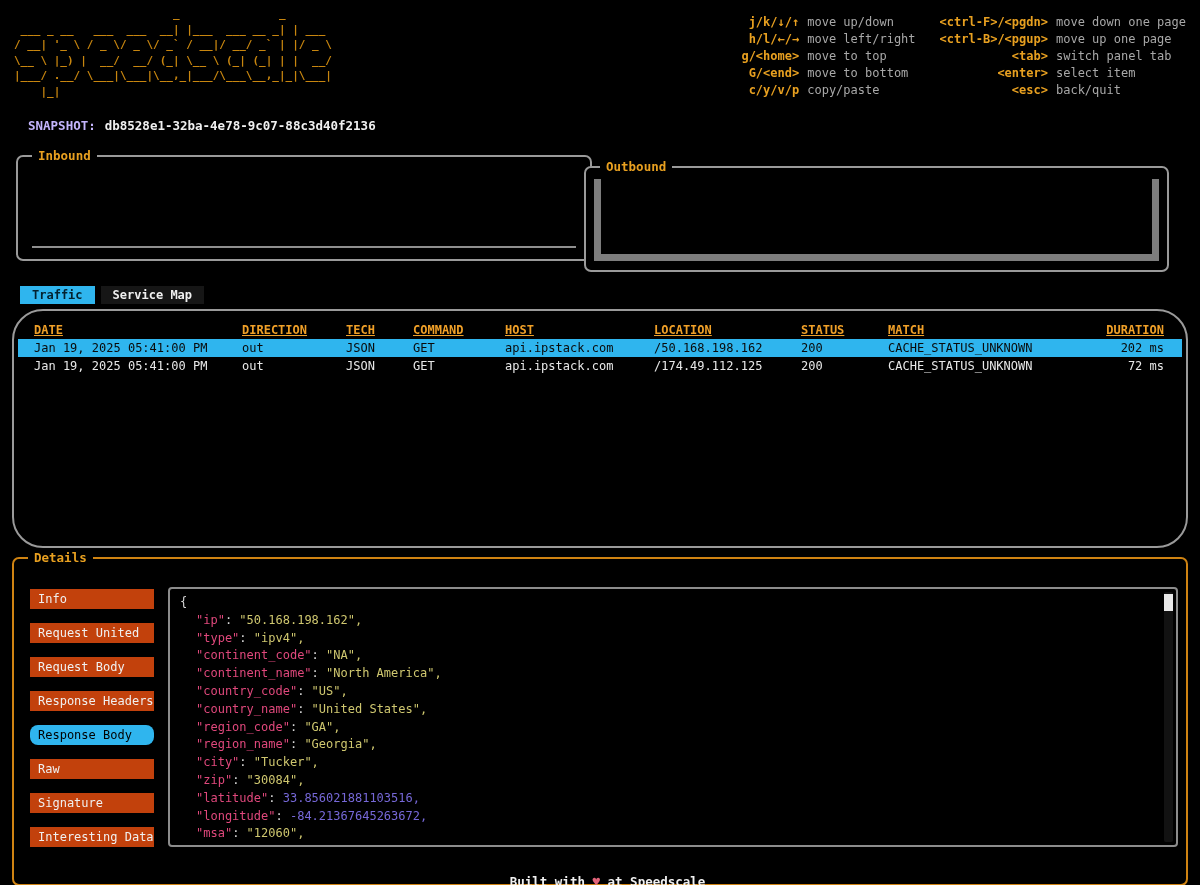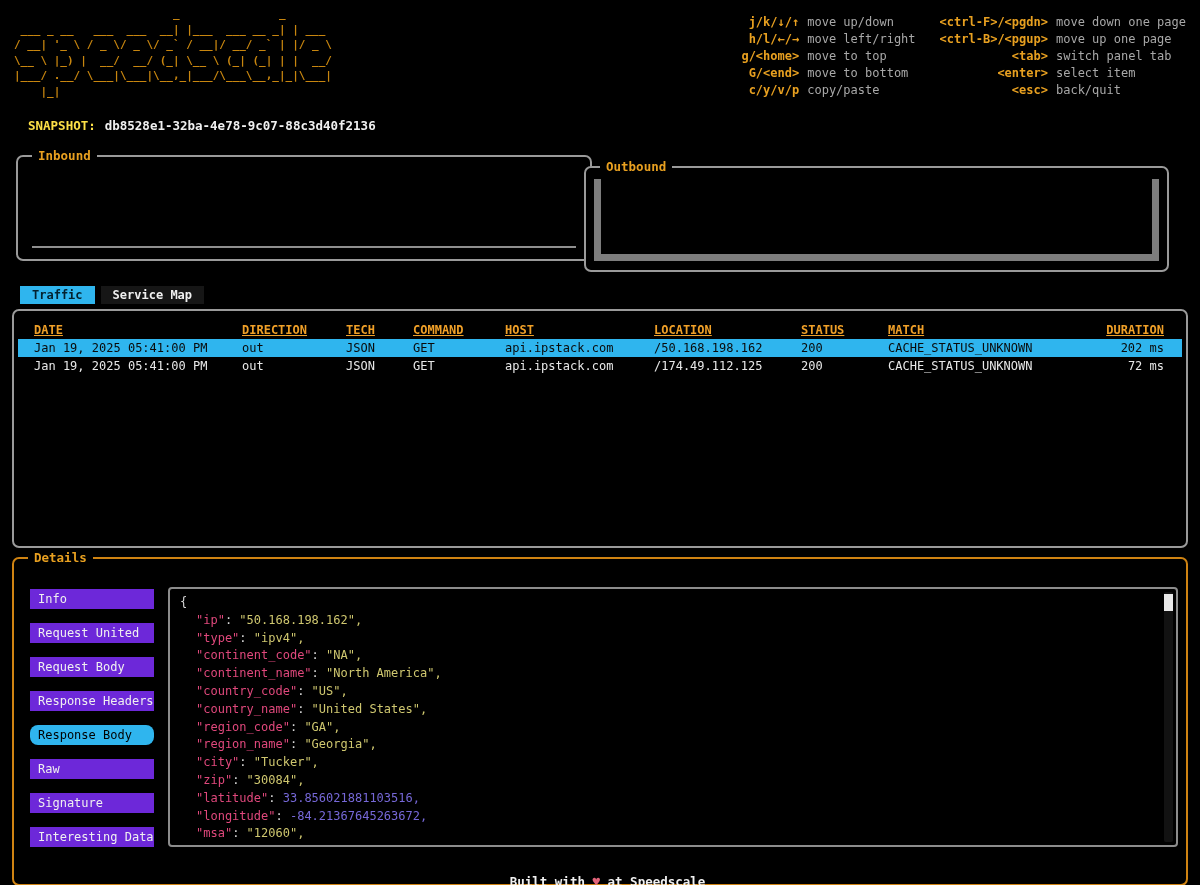--- a/index.html
+++ b/index.html
@@ -14,21 +14,21 @@
   }
   .shortcuts {
     position:absolute; right:14px; top:14px;
     display:flex; gap:24px; font-size:12px; line-height:17px;
   }
   .sc-col { display:grid; grid-template-columns:auto auto; column-gap:8px; }
   .sc-key { color:#e8a020; font-weight:bold; text-align:right; white-space:pre; }
   .sc-action { color:#a8a8a8; white-space:pre; }
 
   .snapshot-line { position:absolute; left:28px; top:118px; font-size:12.5px; font-weight:bold; }
-  .snapshot-label { color:#fde047; }
+  .snapshot-label { color:#c4b5fd; }
   .snapshot-value { color:#f0f0f0; margin-left:9px; font-weight:bold; }
 
   
   .panel { position:absolute; border:2px solid #9a9a9a; border-radius:7px; background:#000; }
   .panel-title {
     position:absolute; top:-9px; left:14px; background:#000; padding:0 6px;
     color:#e8a020; font-weight:bold; font-size:12.5px; line-height:15px;
   }
   .panel-inbound  { left:16px;  top:155px; width:576px;  height:106px; }
   .panel-outbound { left:584px; top:155px; width:585px;  height:106px;margin-top:11px; }
@@ -37,38 +37,38 @@
     position:absolute; left:8px; right:8px; top:11px; bottom:9px;
     border:7px solid #7d7d7d; border-top:none;
   }
 
   
   .tabs { position:absolute; left:20px; top:286px; display:flex; gap:6px; font-size:12px; font-weight:bold; }
   .tab { padding:2px 12px; background:#161616; color:#f0f0f0; cursor:default; }
   .tab.active { background:#2fb5ee; color:#04222f; }
 
   
-  .panel-traffic { left:12px; top:309px; width:1176px; height:239px; }
+  .panel-traffic { left:12px; top:309px; width:1176px; height:239px;border-radius:31px; }
   .t-grid {
     display:grid; height:18px; line-height:18px; font-size:12px;
     grid-template-columns:208px 104px 67px 92px 149px 147px 87px 215px 1fr;
     padding-left:16px; align-items:center;
   }
   .t-grid .cell:last-child { text-align:right; padding-right:18px; }
   .t-header { margin:10px 4px 0 4px; }
   .t-header .cell { color:#f0a028; font-weight:bold; text-decoration:underline; }
   .t-rows { margin:0 4px; }
   .t-row { color:#e8e8e8; }
   .t-row.selected { background:#2fb5ee; color:#0a0a0a; }
 
   
   .panel-details { left:12px; top:557px; width:1176px; height:329px; border-color:#cf8312; }
   .detail-menu { position:absolute; left:16px; top:30px; width:124px; }
   .menu-item {
-    height:20px; line-height:20px; margin-bottom:14px; background:#6d28d9;
+    height:20px; line-height:20px; margin-bottom:14px; background:#c2410c;
     color:#f0f0f0; font-size:12px; padding-left:8px; white-space:nowrap; overflow:hidden;
   }
   .menu-item.selected { background:#2fb5ee; color:#000000;border-radius:8px; }
 
   .json-viewer {
     position:absolute; left:154px; top:28px; width:1010px; height:260px;
     border:2px solid #8c8c8c; border-radius:4px; overflow:hidden; padding:5px 10px;
   }
   .json-line { font-size:12px; line-height:17.8px; white-space:pre; }
   .tok-punct { color:#d8d8d8; }

